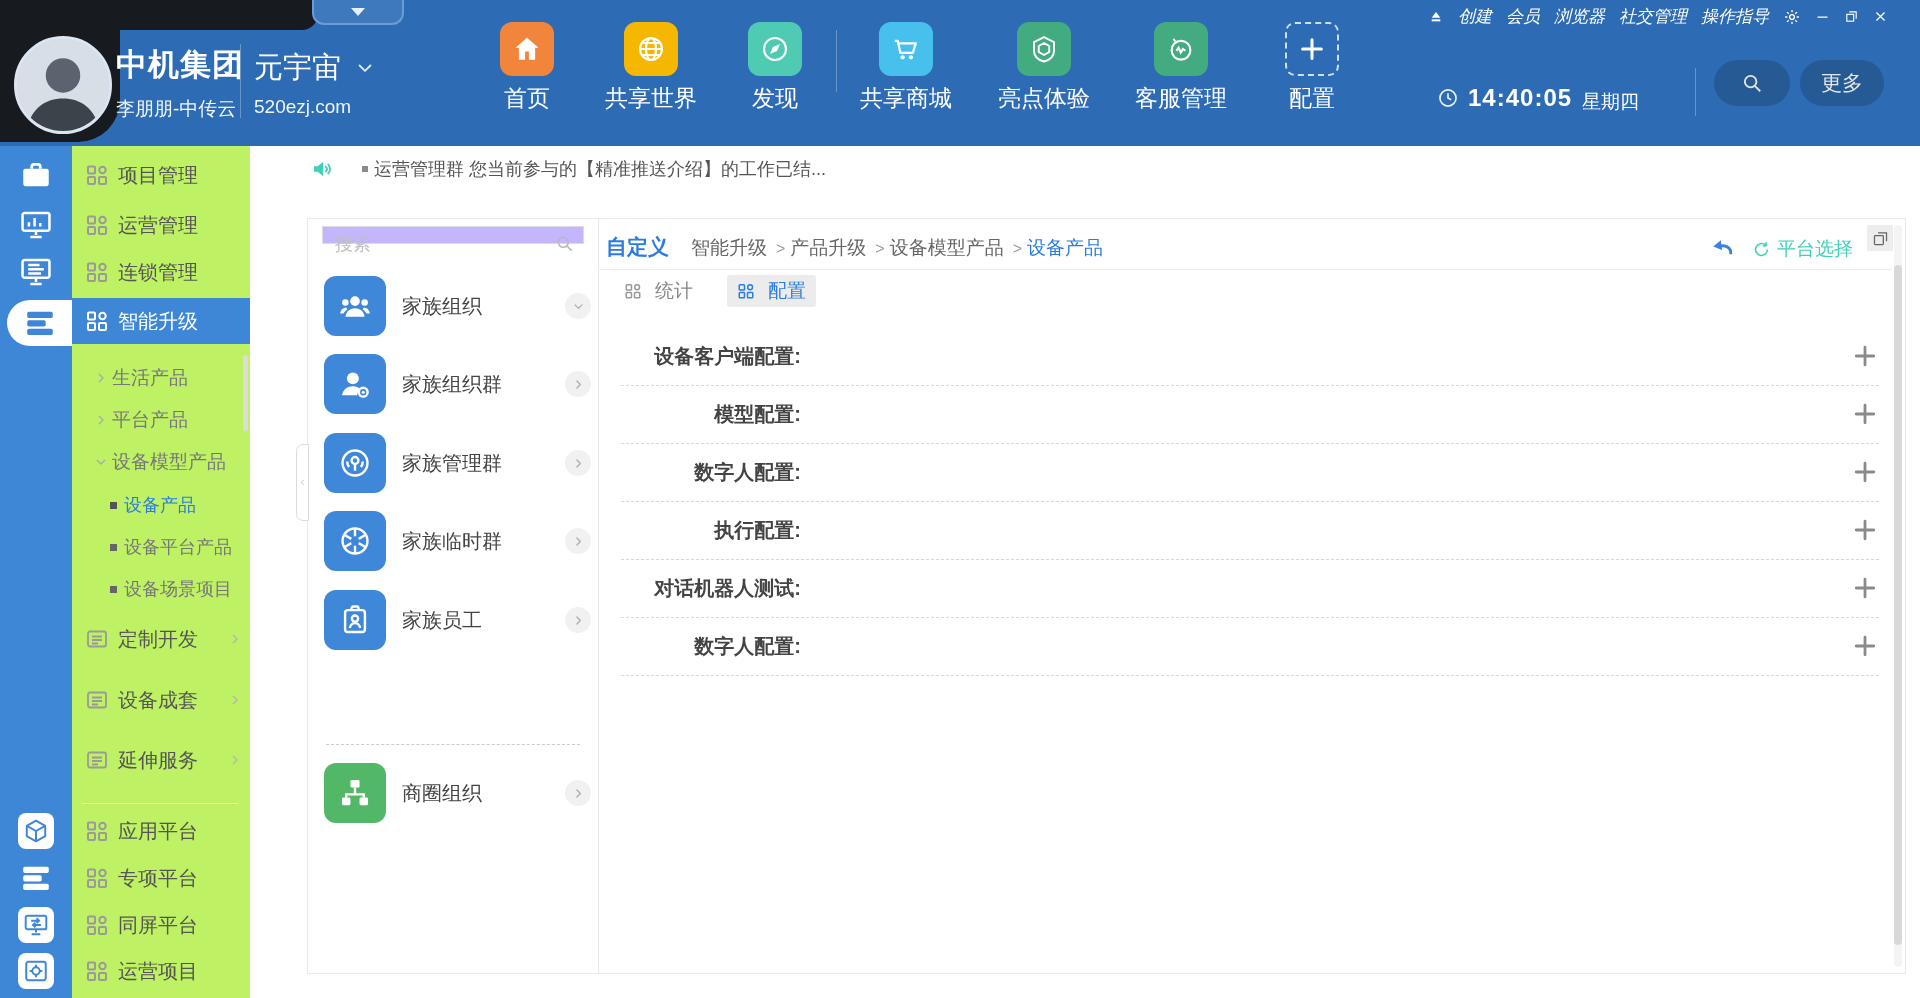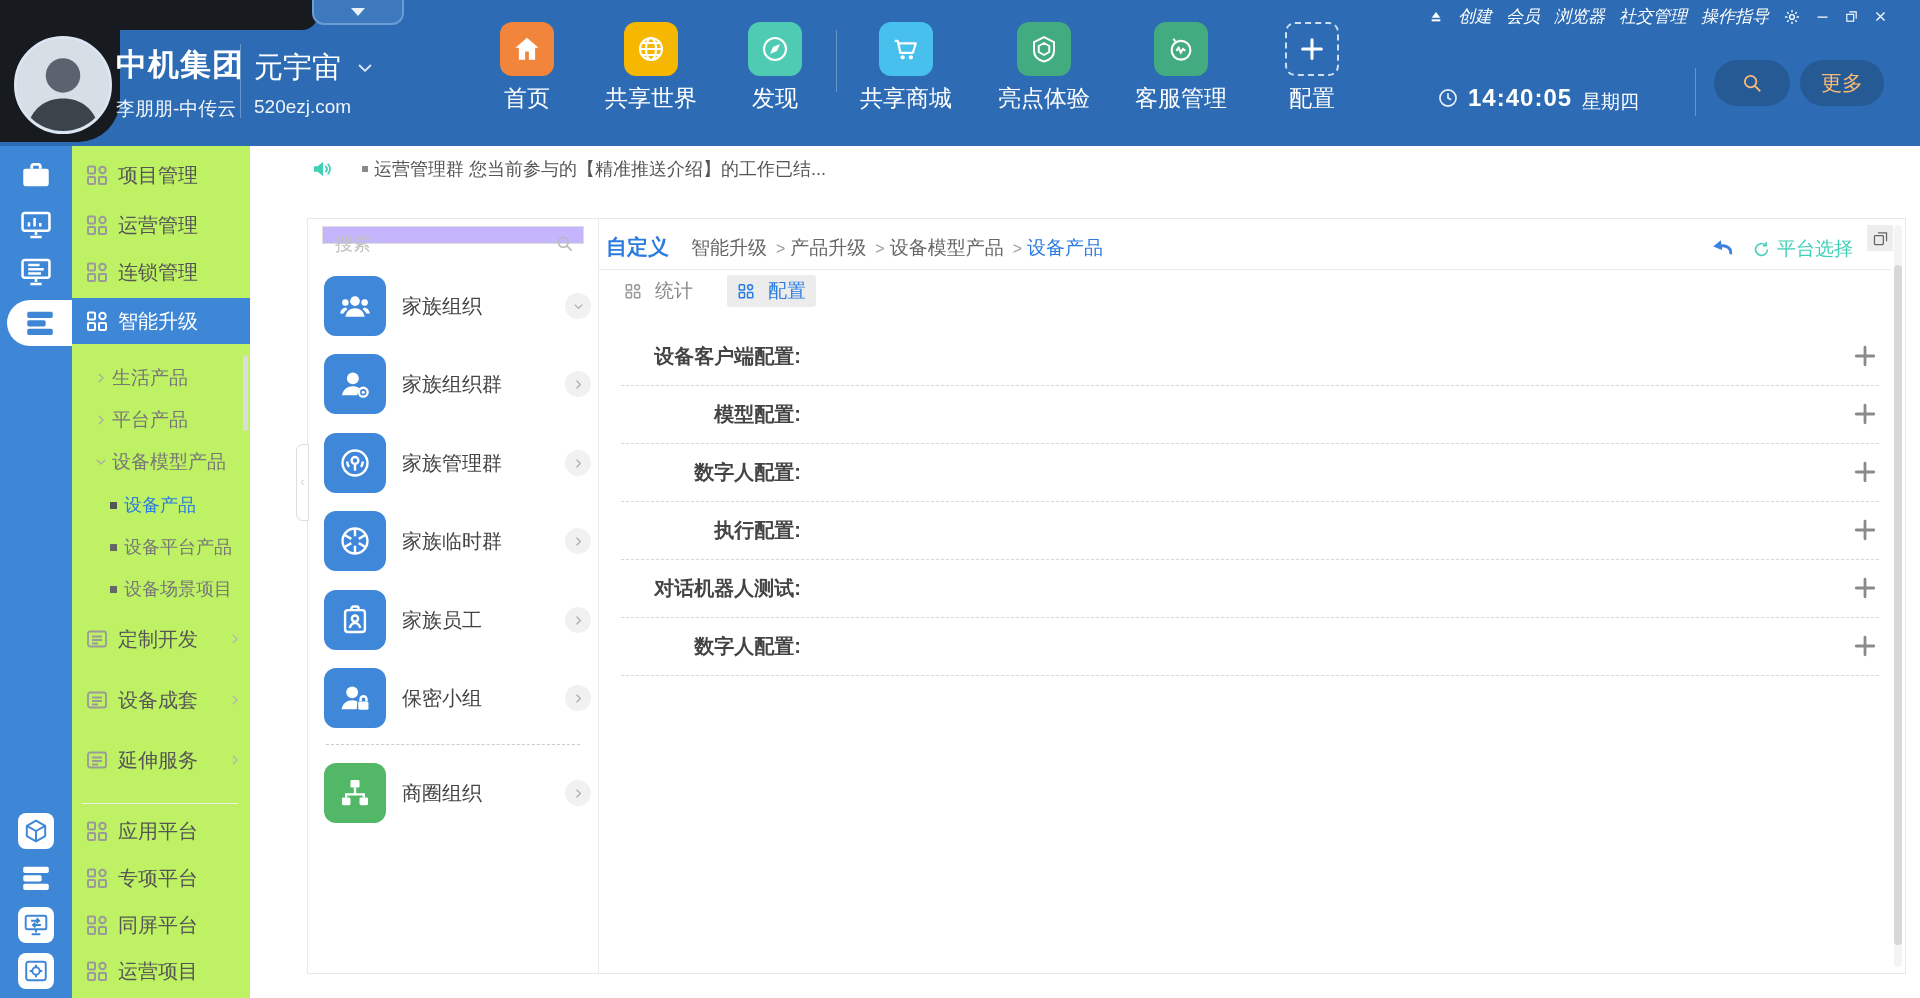--- a/index.html
+++ b/index.html
@@ -33,21 +33,21 @@
   .nav-label{margin-top:7px;font-size:23px;color:#fff;}
   .c-orange{background:#f2853c;} .c-yellow{background:#f6b700;} .c-teal{background:#4ecbb2;}
   .c-cart{background:#47c0ed;} .c-green{background:#43ab80;}
   .c-dashed{background:transparent;border:2px dashed #cfe0f2;width:50px;height:50px;border-radius:10px;}
 
   .clock{position:absolute;left:1437px;top:76px;height:44px;display:flex;align-items:center;color:#fff;}
   .clock .ic{width:22px;height:22px;color:#e8f1fa;}
   .clock .t{font-size:24px;font-weight:bold;margin-left:9px;letter-spacing:1px;}
   .clock .w{font-size:19px;margin-left:10px;margin-top:8px;}
   .pill-btn{position:absolute;top:60px;height:46px;border-radius:23px;background:#265a95;border:none;display:flex;
-            align-items:center;justify-content:center;color:#fdba74;cursor:pointer;}
+            align-items:center;justify-content:center;color:#e5e5e5;cursor:pointer;}
   .btn-search{left:1714px;width:76px;}
   .btn-search .ic{width:22px;height:22px;}
   .btn-more{left:1800px;width:84px;font-size:21px;font-family:inherit;}
 
   .topstrip{position:absolute;left:1428px;top:5px;display:flex;align-items:center;gap:14px;color:#fff;font-size:17px;}
   .topstrip .ic{width:16px;height:16px;color:#fff;}
   .topstrip .itm{cursor:pointer;white-space:nowrap;font-style:italic;}
   .winbtn{cursor:pointer;display:flex;align-items:center;}
   .winbtn .ic{width:15px;height:15px;}
   .gearbtn .ic{width:18px;height:18px;}
@@ -712,33 +712,20 @@
               <use href="#i-badge"></use>
             </svg>
           </div>
         <div class="glabel">家族员工</div>
         <div class="gchev">
             <svg class="ic">
               <use href="#i-chev-r"></use>
             </svg>
           </div>
       </div>
-      <div class="gitem" style="top:449px">
-        <div class="gico">
-            <svg class="ic">
-              <use href="#i-person-lock"></use>
-            </svg>
-          </div>
-        <div class="glabel">保密小组</div>
-        <div class="gchev">
-            <svg class="ic">
-              <use href="#i-chev-r"></use>
-            </svg>
-          </div>
-      </div>
       <div class="middash"></div>
       <div class="gitem" style="top:544px">
         <div class="gico green">
             <svg class="ic">
               <use href="#i-orgchart"></use>
             </svg>
           </div>
         <div class="glabel">商圈组织</div>
         <div class="gchev">
             <svg class="ic">

